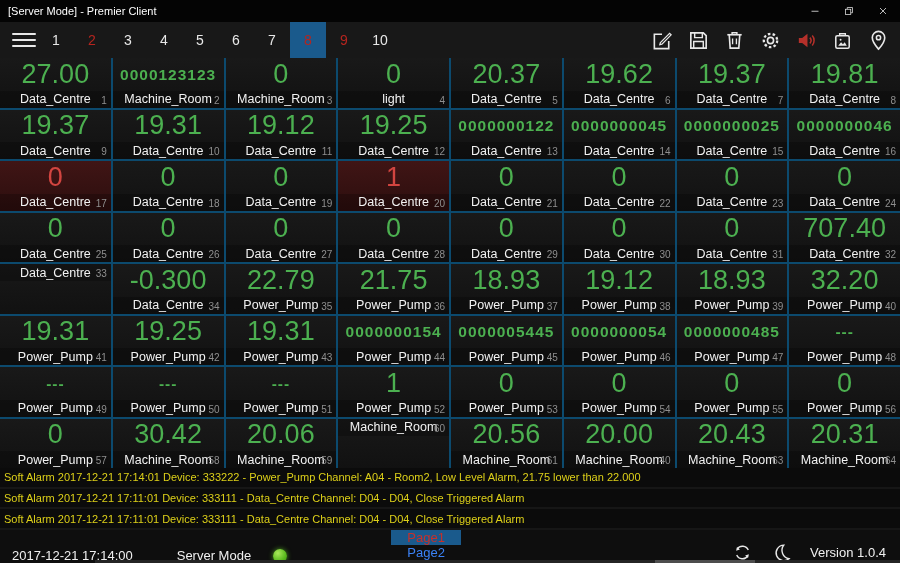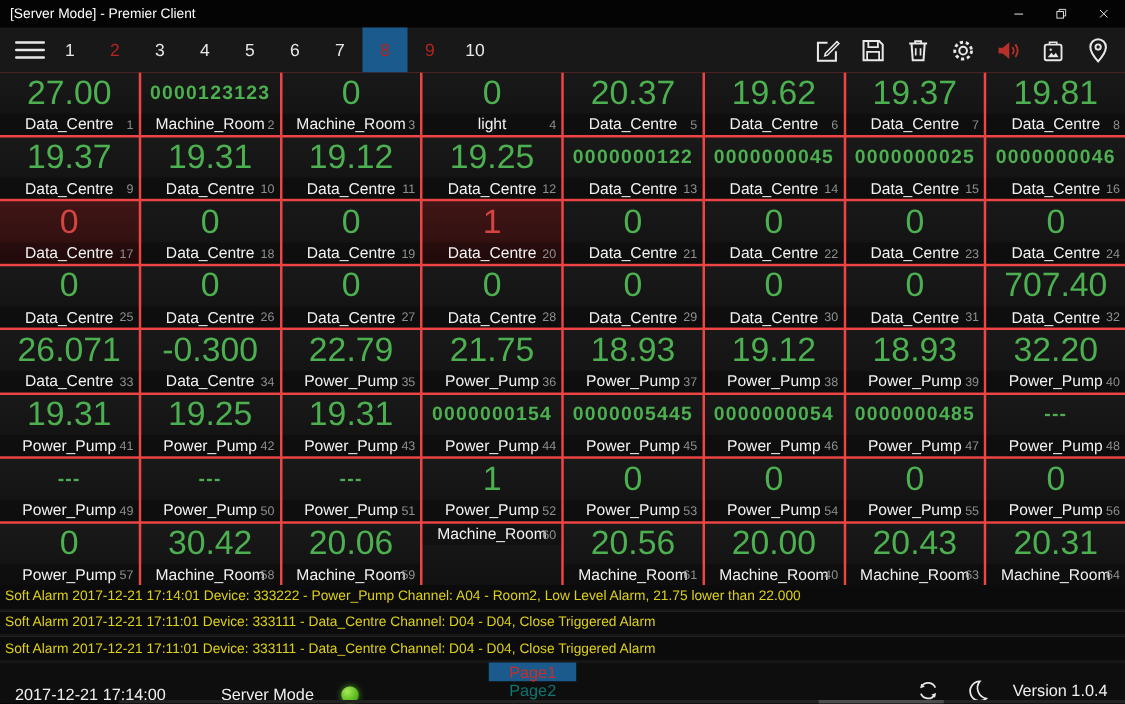--- a/index.html
+++ b/index.html
@@ -23,21 +23,21 @@
            font-size:14px; color:#e8e8e8; }
   .tpage.alarm { color:var(--alarm-red,#b5251f); }
   .tpage.selected { background:var(--selected-blue,#1a5a8c); }
   .tools { margin-left:auto; margin-right:10px; display:flex; align-items:center; gap:13px; }
   .ticon { width:23px; height:23px; color:#e8e8e8; }
   .ticon svg { width:100%; height:100%; }
   .ticon.red { color:var(--sound-red,#b5302a); }
 
   
   .grid { height:410px; display:grid; grid-template-columns:repeat(8,1fr); grid-auto-rows:1fr;
-          gap:2px; background:#ef4444; }
+          gap:2px; background:#0c4a6e; }
   .tile { background:linear-gradient(180deg,#191919,#111111); display:flex; flex-direction:column; position:relative; }
   .tile.alarm { background:linear-gradient(180deg,#401515,#2c0e0e); }
   .tile .val { flex:1; display:flex; align-items:center; justify-content:center;
                color:var(--value-green,#4cb050); font-size:27px; line-height:1; font-weight:400; }
   .tile .val.small { font-size:15.5px; letter-spacing:1px; font-weight:700; }
   .tile.alarm .val { color:var(--alarm-red-bright,#d24540); }
   .tile .meta { height:17px; position:relative; display:flex; align-items:center; justify-content:center;
                 background:rgba(0,0,0,0.22); }
   .tile .label { color:#f2f2f2; font-size:12.5px; white-space:nowrap; }
   .tile .idx { position:absolute; right:4px; bottom:2px; color:#8f8f8f; font-size:10px; }
@@ -50,21 +50,21 @@
 
   
   .statusbar { height:33px; background:#0e0e0e; display:flex; align-items:flex-end;
                font-size:13px; color:#f0f0f0; position:relative; }
   .sb-datetime { margin-left:12px; white-space:nowrap; }
   .sb-mode { margin-left:44px; white-space:nowrap; }
   .led { margin-left:22px; width:14px; height:14px; border-radius:50%;
          background:radial-gradient(circle at 35% 30%, #a9e95a, var(--led-green,#58b81c) 60%, #3d8a10);
          box-shadow:0 0 5px rgba(96,200,40,.75); }
   .tabs { margin-left:104px; display:flex; height:100%;flex-direction:column; }
-  .tab { width:70px; height:100%; display:flex; align-items:center; justify-content:center; color:#0f766e; }
+  .tab { width:70px; height:100%; display:flex; align-items:center; justify-content:center; color:#3b82f6; }
   .tab.selected { background:var(--selected-blue,#1a5a8c); color:var(--tab-red,#c7302a); }
   .sb-right { margin-left:auto; margin-right:14px; display:flex; align-items:center; gap:18px; }
   .sicon { width:21px; height:21px; color:#e8e8e8; }
   .sicon svg { width:100%; height:100%; }
   .sb-version { white-space:nowrap; }
 
   
   .hscroll { position:absolute; bottom:0; left:95px; right:0; height:3px; background:#242424; }
   .hscroll-thumb { position:absolute; left:560px; width:100px; height:100%; background:#4d4d4d; }
 </style>
@@ -370,21 +370,20 @@
     </div>
   </div>
       <div class="tile">
     <div class="val">707.40</div>
     <div class="meta">
       <span class="label">Data_Centre</span>
       <span class="idx">32</span>
     </div>
   </div>
       <div class="tile">
-    <div class="val">26.071</div>
     <div class="meta">
       <span class="label">Data_Centre</span>
       <span class="idx">33</span>
     </div>
   </div>
       <div class="tile">
     <div class="val">-0.300</div>
     <div class="meta">
       <span class="label">Data_Centre</span>
       <span class="idx">34</span>

